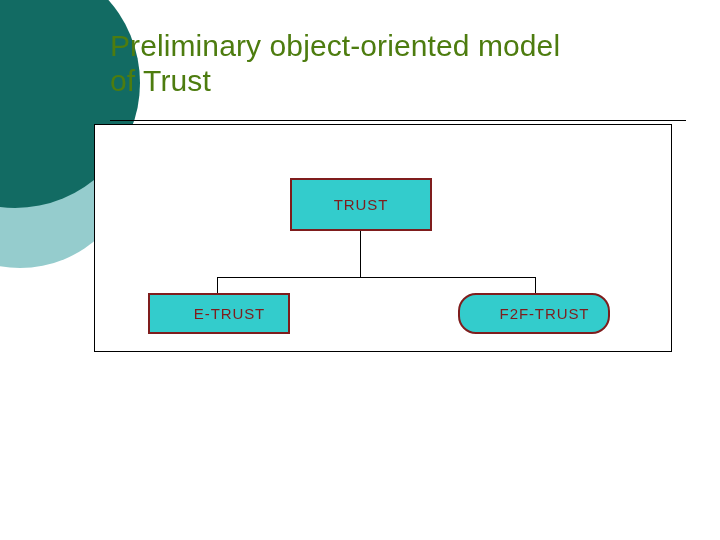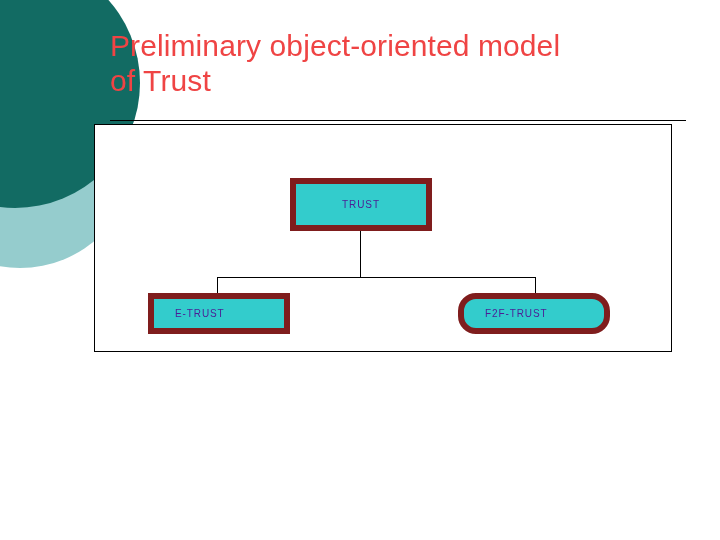--- a/index.html
+++ b/index.html
@@ -40,21 +40,21 @@
     height: 250px;
     background: #126b63;
   }
 
   
   #title {
     position: absolute;
     left: 110px;
     top: 28px;
     width: 576px;
-    color: #ef4444;
+    color: #4d7c0f;
     font-size: 30px;
     line-height: 35px;
     font-weight: normal;
     letter-spacing: 0.1px;
     margin: 0;
     white-space: pre-line;
   }
 
   
   #title-rule {
@@ -83,33 +83,33 @@
     position: absolute;
     left: 0;
     top: 0;
     width: 720px;
     height: 540px;
   }
 
   .node-box {
     position: absolute;
     background: #33cccc;
-    border: 6px solid #7f1d1d;
+    border: 2px solid #7f1d1d;
     box-sizing: border-box;
-    color: #4c1d95;
-    font-size: 10px;
+    color: #7f1d1d;
+    font-size: 15px;
     letter-spacing: 0.9px;
     display: flex;
     align-items: center;
   }
   .node-box.center-text {
     justify-content: center;
   }
   .node-box.left-text {
-    justify-content: flex-start;
+    justify-content: center;
     padding-left: 21px;
   }
 
   #node-trust {
     left: 290px;
     top: 178px;
     width: 142px;
     height: 53px;
   }
   #node-etrust {

